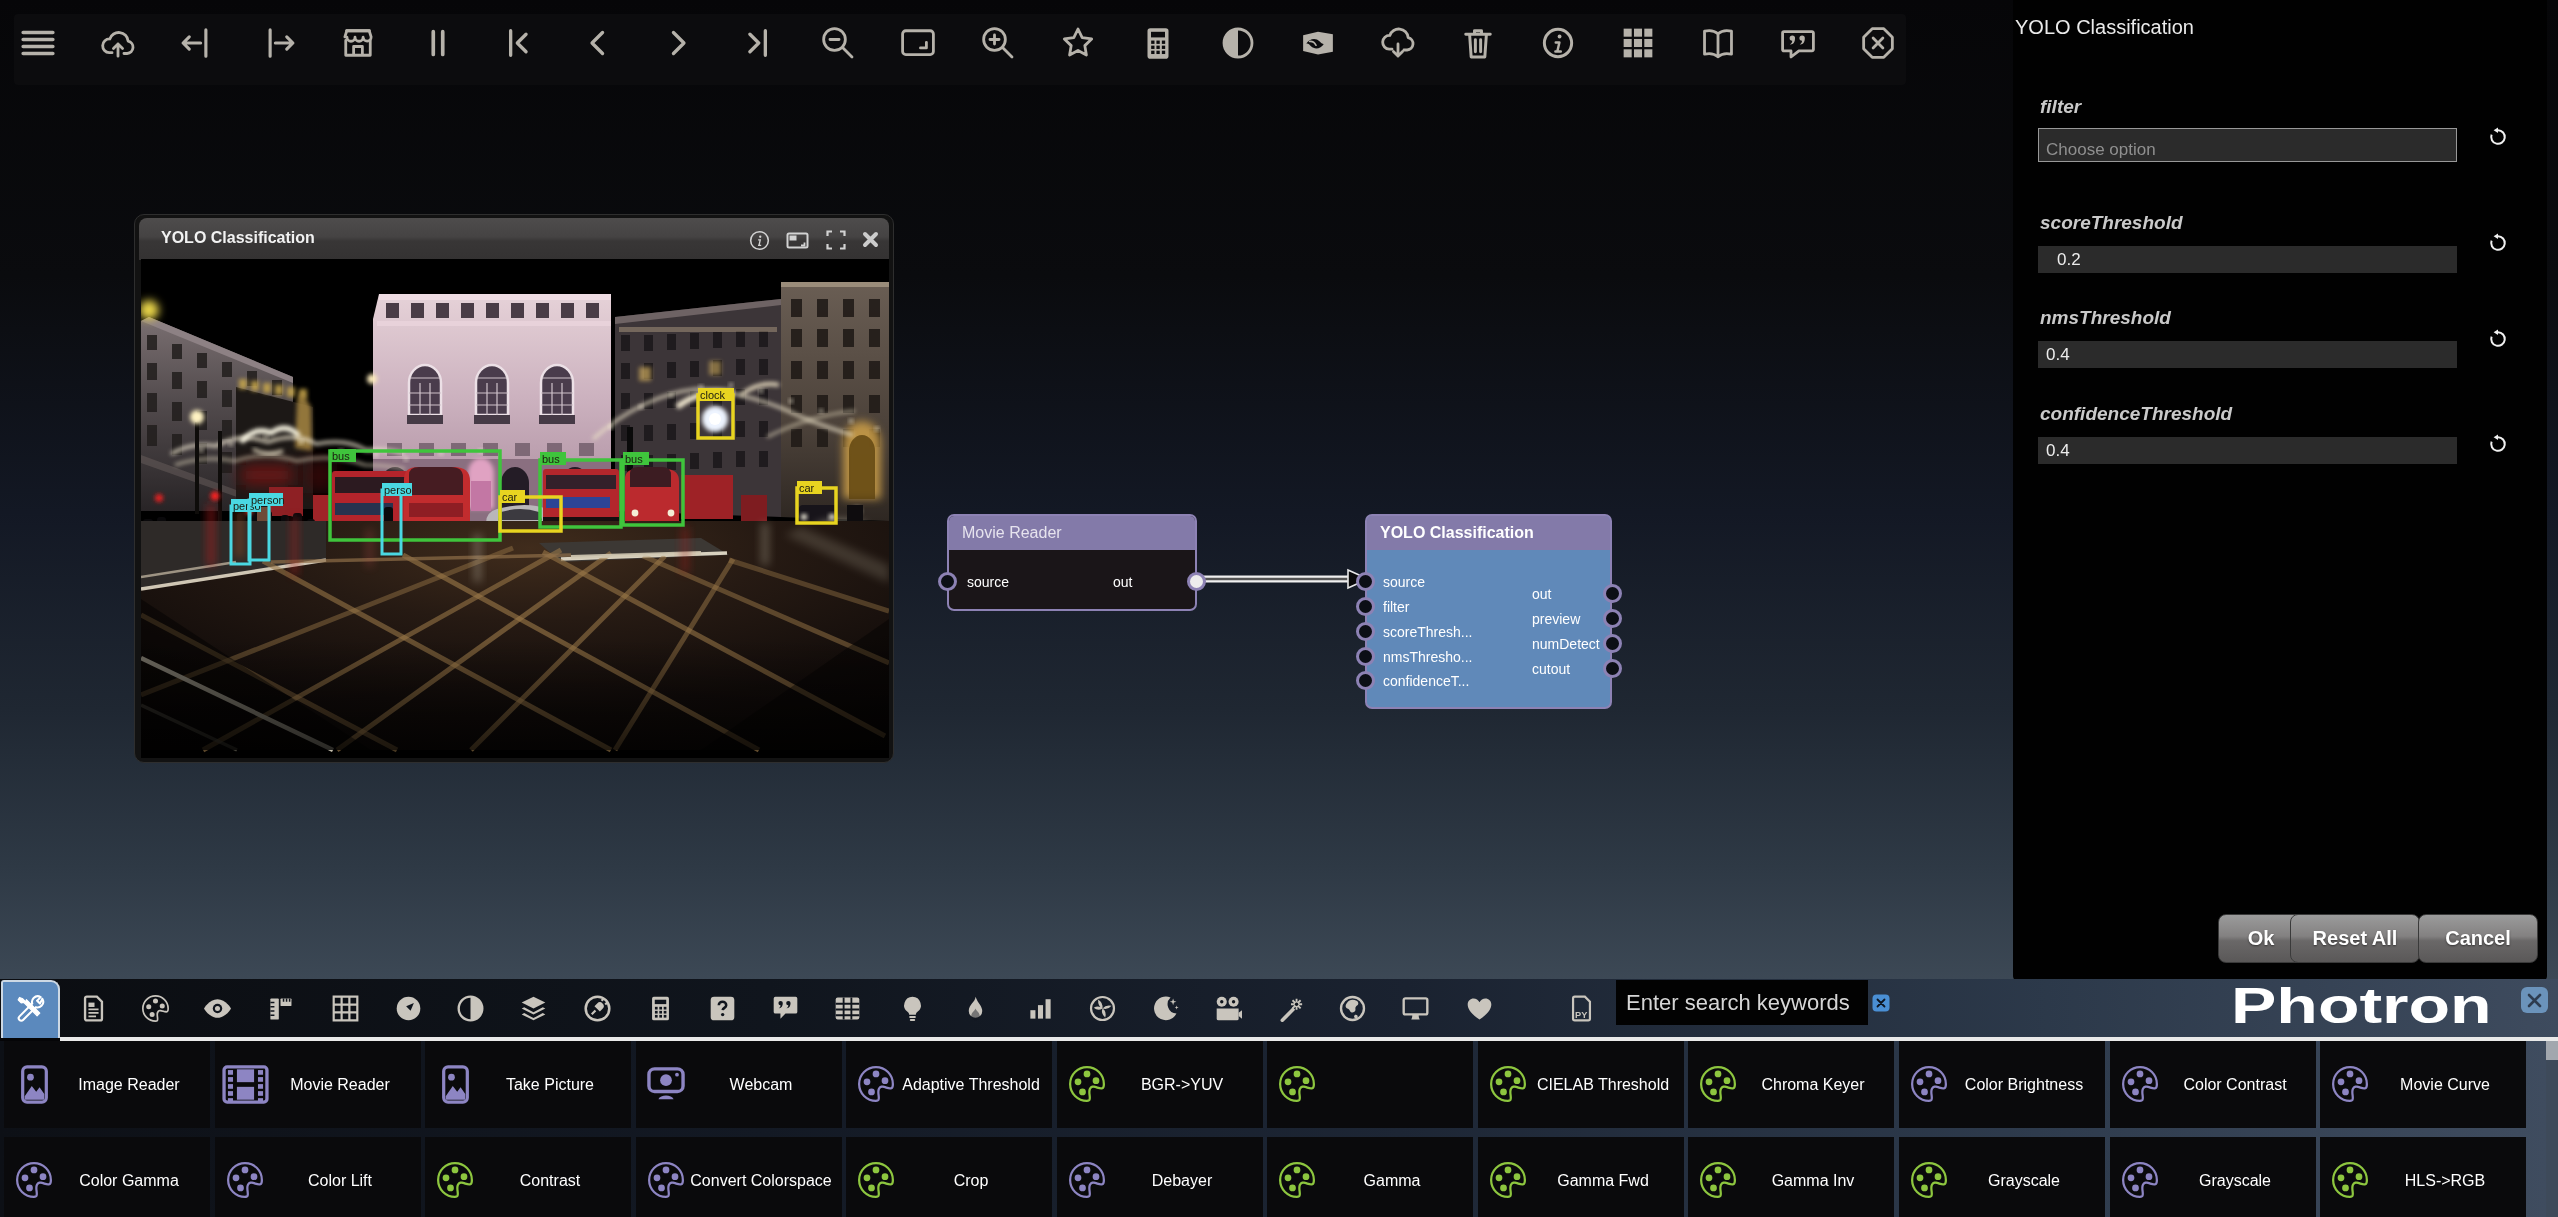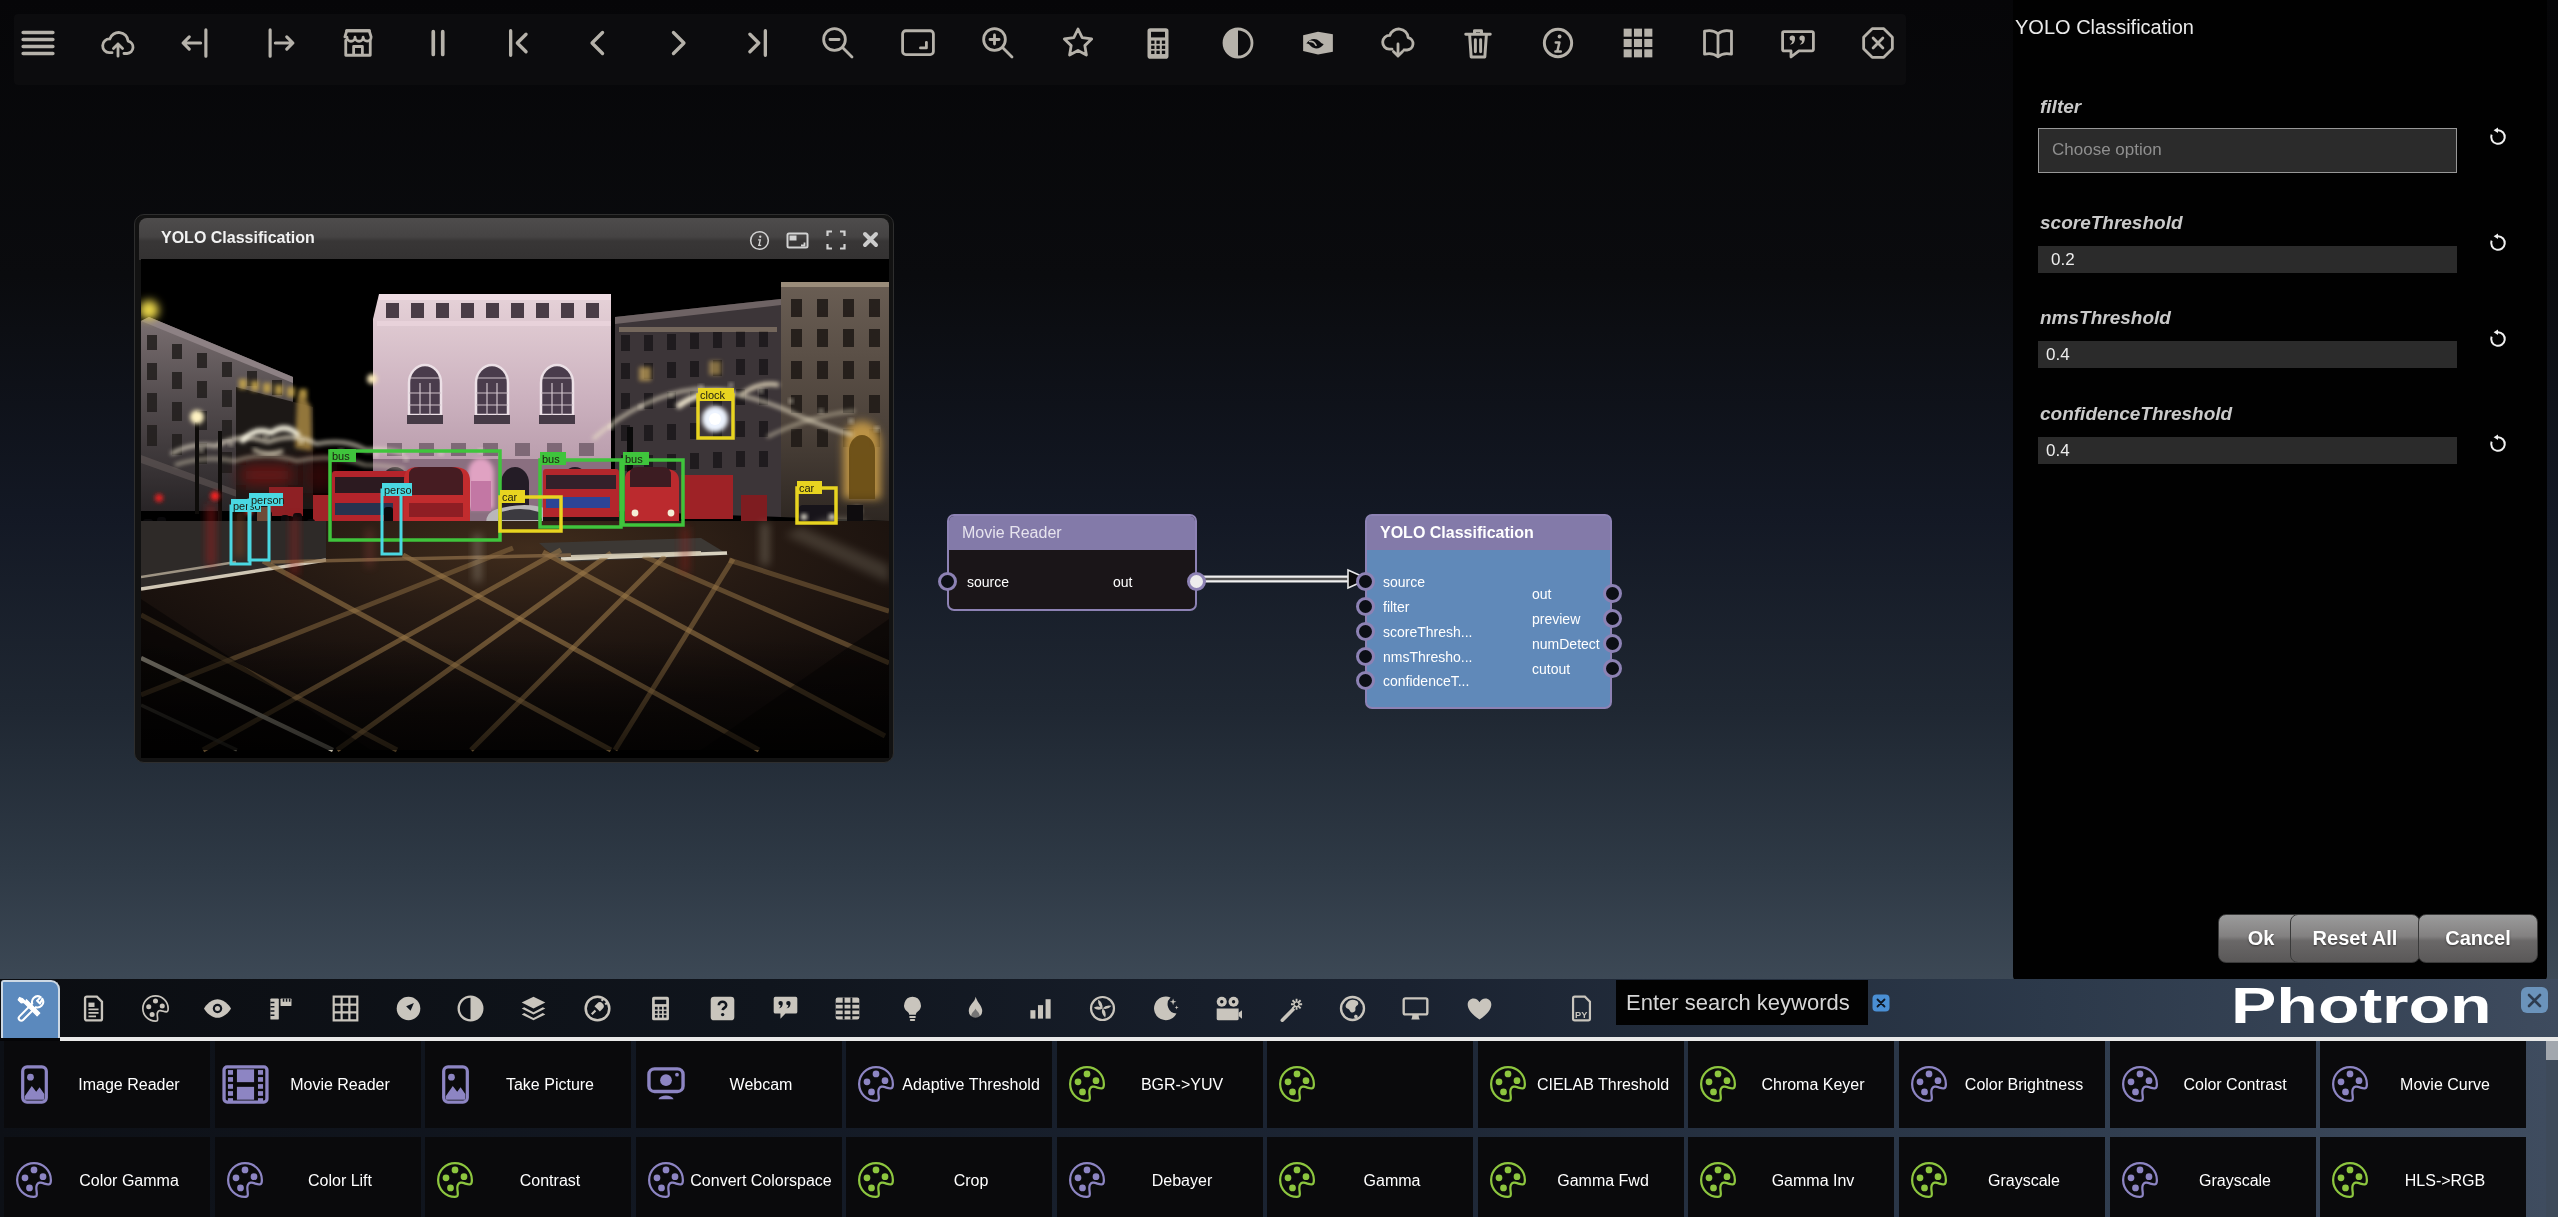--- a/index.html
+++ b/index.html
@@ -521,23 +521,23 @@
 <div class="port" style="left:1603px;top:609px"></div>
 <div class="port" style="left:1603px;top:634px"></div>
 <div class="port" style="left:1603px;top:659px"></div>
 <div class="plab" style="left:1532px;top:586px">out</div>
 <div class="plab" style="left:1532px;top:611px">preview</div>
 <div class="plab" style="left:1532px;top:636px">numDetect</div>
 <div class="plab" style="left:1532px;top:661px">cutout</div>
 <div id="rpanel"></div>
 <div class="abs" style="left:2015px;top:16px;font-size:20px;color:#eaeaea">YOLO Classification</div>
 <div class="rlab" style="left:2040px;top:96px">filter</div>
-<div class="rinput" style="left:2038px;top:128px;height:45px;border:1.5px solid #989898;line-height:42px;padding-left:13px;color:#8f8f8f">Choose option</div>
+<div class="rinput" style="left:2038px;top:128px;height:34px;border:1.5px solid #989898;line-height:42px;padding-left:7px;color:#8f8f8f">Choose option</div>
 <div class="rlab" style="left:2040px;top:212px">scoreThreshold</div>
-<div class="rinput" style="left:2038px;top:246px;height:27px;line-height:27px;padding-left:13px">0.2</div>
+<div class="rinput" style="left:2038px;top:246px;height:27px;line-height:27px;padding-left:19px">0.2</div>
 <div class="rlab" style="left:2040px;top:307px">nmsThreshold</div>
 <div class="rinput" style="left:2038px;top:341px;height:27px;line-height:27px;padding-left:8px">0.4</div>
 <div class="rlab" style="left:2040px;top:403px">confidenceThreshold</div>
 <div class="rinput" style="left:2038px;top:437px;height:27px;line-height:27px;padding-left:8px">0.4</div>
 <svg class="abs" style="left:2488px;top:127px" width="20" height="20" viewBox="0 0 20 20" fill="none">
     <path d="M10 3.2 a6.8 6.8 0 1 1 -6.4 4.4" stroke="#f0f0f0" stroke-width="2"></path>
     <path d="M10 0.6 L10 6 L5.6 3.2 Z" fill="#f0f0f0"></path>
   </svg>
 <svg class="abs" style="left:2488px;top:233px" width="20" height="20" viewBox="0 0 20 20" fill="none">
     <path d="M10 3.2 a6.8 6.8 0 1 1 -6.4 4.4" stroke="#f0f0f0" stroke-width="2"></path>

